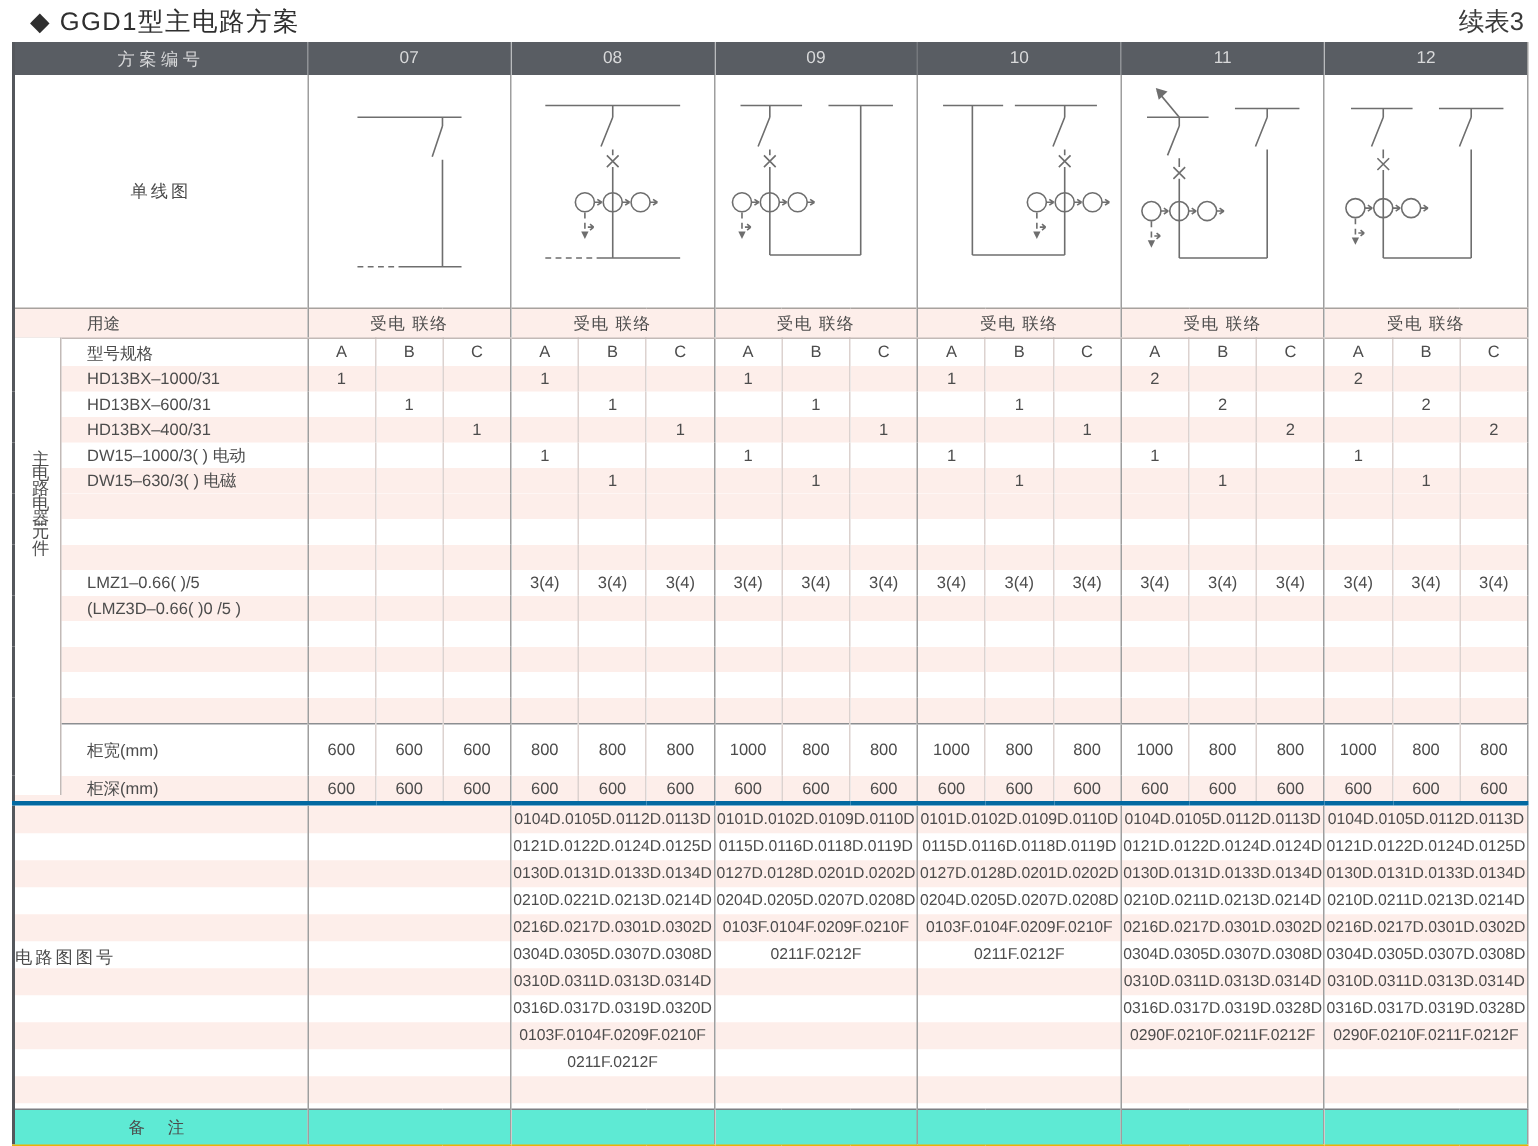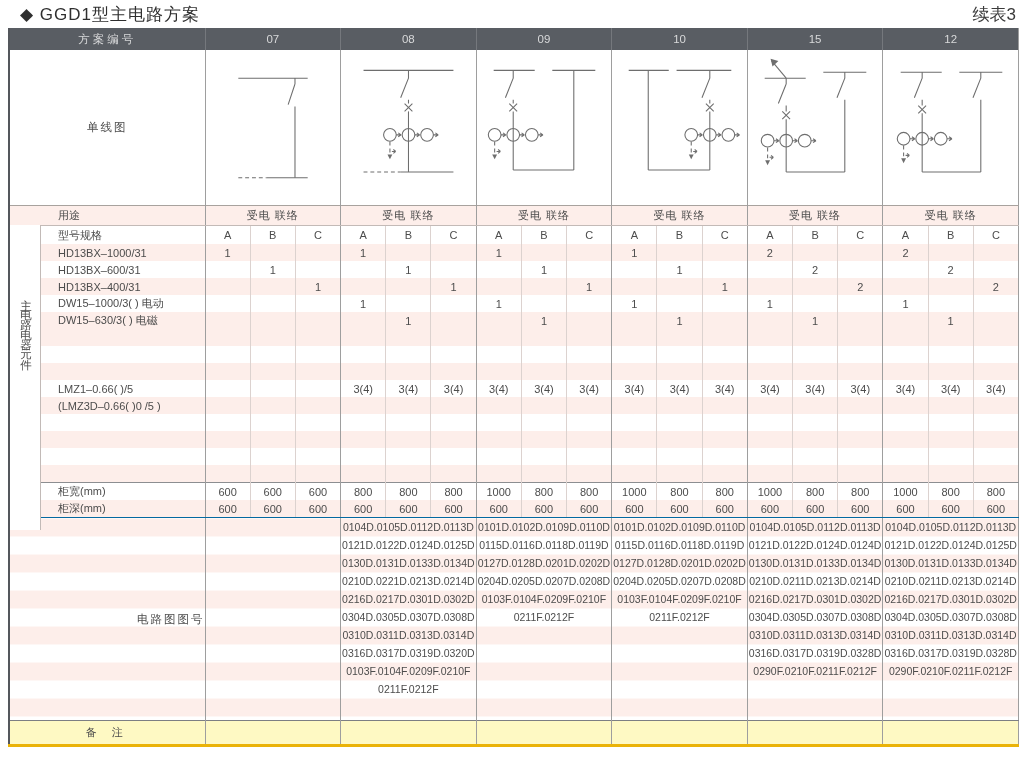--- a/index.html
+++ b/index.html
@@ -17,26 +17,26 @@
   .lab{text-align:left;padding-left:48px;}
   .v{text-align:center;}
   .bs{border-left:1px solid #9e9e9e;}
   .bl{border-left:1px solid #dcd2cf;}
   tr.pink td{background:#fdeeea;}
   tr.white td{background:#ffffff;}
   tr.usage td{height:19px;border-top:1px solid #a8a29e;border-bottom:1px solid #c3bab7;}
   tr.usage td.uv{text-align:center;letter-spacing:1px;}
   tr.spec td{height:18px;margin-top:21px;}
   tr.comp td{height:17px;}
-  tr.wrow td{height:17px;border-top:1px solid #8c8e91;}
-  tr.drow td{height:17px;border-bottom:1px solid #0369a1;margin-left:36px;}
+  tr.wrow td{height:34px;border-top:1px solid #8c8e91;}
+  tr.drow td{height:17px;border-bottom:3px solid #0369a1;margin-left:36px;}
   tr.codes td{height:202px;vertical-align:top;background:repeating-linear-gradient(to bottom,#fdeeea 0 18px,#ffffff 18px 36px);}
-  tr.codes td.codes-lab{vertical-align:middle;text-align:right;padding-left:0;letter-spacing:2px;font-size:11.5px;margin-left:47px;}
+  tr.codes td.codes-lab{vertical-align:middle;text-align:left;padding-left:0;letter-spacing:2px;font-size:11.5px;margin-left:47px;}
   .cl{height:18px;line-height:18px;font-size:10.5px;text-align:center;color:#4c4c4c;}
-  tr.remark td{height:23px;border-top:1px solid #7d7f83;border-bottom:3px solid #eab308;background:#fef9c3;}
+  tr.remark td{height:23px;border-top:1px solid #7d7f83;border-bottom:3px solid #eab308;background:#5eead4;}
   tr.remark td.lab{text-align:center;padding-left:0;letter-spacing:6px;}
   .strip{position:absolute;left:2px;top:221px;width:30px;height:305px;background:#ffffff;border-right:1px solid #c2bab7;}
   .sidelabel{position:absolute;left:9px;top:286px;width:16px;writing-mode:vertical-rl;text-orientation:upright;letter-spacing:10px;font-size:11.5px;color:#4c4c4c;}
   svg.sld{display:block;margin:0 auto;}
   svg.sld path,svg.sld circle{stroke:#6e6e6e;stroke-width:1.1;fill:none;}
   svg.sld path.fill{fill:#6e6e6e;stroke:none;}
   svg.sld path.dash{stroke-dasharray:4 3;}
 </style>
 </head>
 <body>
@@ -68,21 +68,21 @@
         <col style="width:45.2px">
         <col style="width:45.2px">
       </colgroup>
       <tbody>
         <tr class="hdr">
           <td class="lab">方案编号</td>
           <td colspan="3">07</td>
           <td colspan="3">08</td>
           <td colspan="3">09</td>
           <td colspan="3">10</td>
-          <td colspan="3">15</td>
+          <td colspan="3">11</td>
           <td colspan="3">12</td>
         </tr>
         <tr class="diag">
           <td class="lab">单线图</td>
           <td colspan="3" class="bs">
             <svg class="sld" width="128" height="148" viewBox="0 0 131 150">
               <path d="M30 24 H101 M88 24 v6 M88 30 l-7 21 M88 53 V126"></path>
               <path class="dash" d="M30 126 h29"></path>
               <path d="M59 126 H101"></path>
             </svg>

